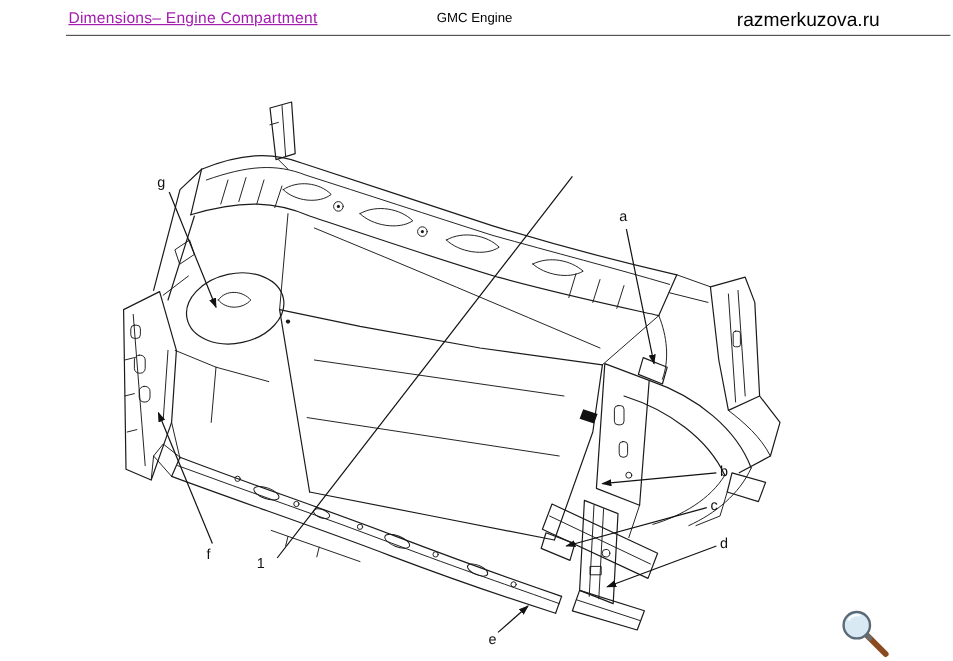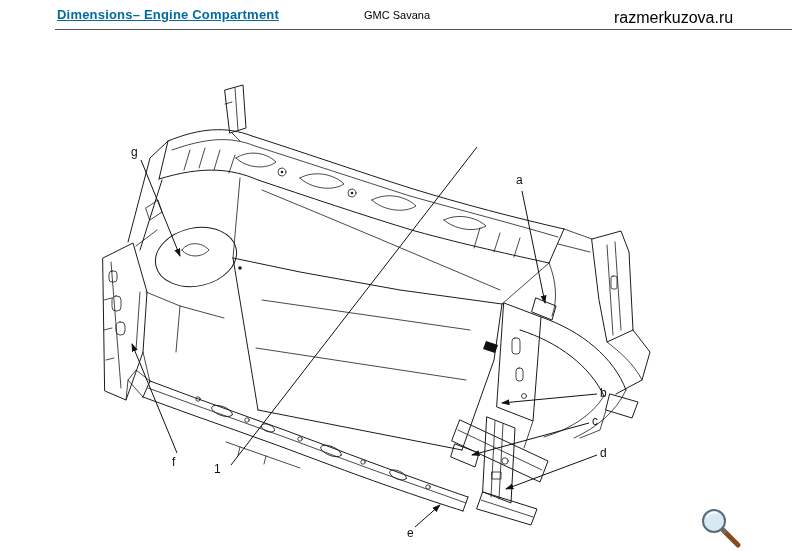--- a/index.html
+++ b/index.html
@@ -2,38 +2,38 @@
 <html><head>
 <meta charset="utf-8">
 <style>
   html,body{margin:0;padding:0}
   body{
     width:794px;height:551px;position:relative;overflow:hidden;
     background:#ffffff;font-family:"Liberation Sans",sans-serif;
   }
   .title{
     position:absolute;left:57px;top:7px;
-    font-size:13px;font-weight:bold;color:#0369a1;
+    font-size:13px;font-weight:normal;color:#a21caf;
     text-decoration:underline;letter-spacing:.2px;white-space:nowrap;
   }
   .model{position:absolute;left:364px;top:9px;font-size:11px;color:#000;white-space:nowrap}
   .site{position:absolute;left:614px;top:9px;font-size:16px;color:#000;white-space:nowrap}
   .rule{position:absolute;left:55px;top:29px;width:737px;height:0;border-top:1px solid #555}
   svg{position:absolute;left:0;top:0}
   .ln{stroke:#1b1b1b;stroke-width:1;fill:none;stroke-linejoin:round;stroke-linecap:round}
   .thin{stroke:#1b1b1b;stroke-width:.8;fill:none;stroke-linejoin:round;stroke-linecap:round}
   .leader{stroke:#111;stroke-width:1;fill:none}
   .lbl{font-size:12px;fill:#111;font-family:"Liberation Sans",sans-serif}
 </style>
 </head>
 <body>
 
 <div>
   <span class="title">Dimensions– Engine Compartment</span>
-  <span class="model">GMC Savana</span>
+  <span class="model">GMC Engine</span>
   <span class="site">razmerkuzova.ru</span>
   <div class="rule"></div>
 </div>
 
 <svg width="794" height="551" viewBox="0 0 794 551">
   <defs>
     <marker id="arr" markerWidth="9" markerHeight="8" refX="7.5" refY="3" orient="auto" markerUnits="userSpaceOnUse">
       <path d="M0,0 L8.5,3 L0,6 Z" fill="#111"></path>
     </marker>
   </defs>

